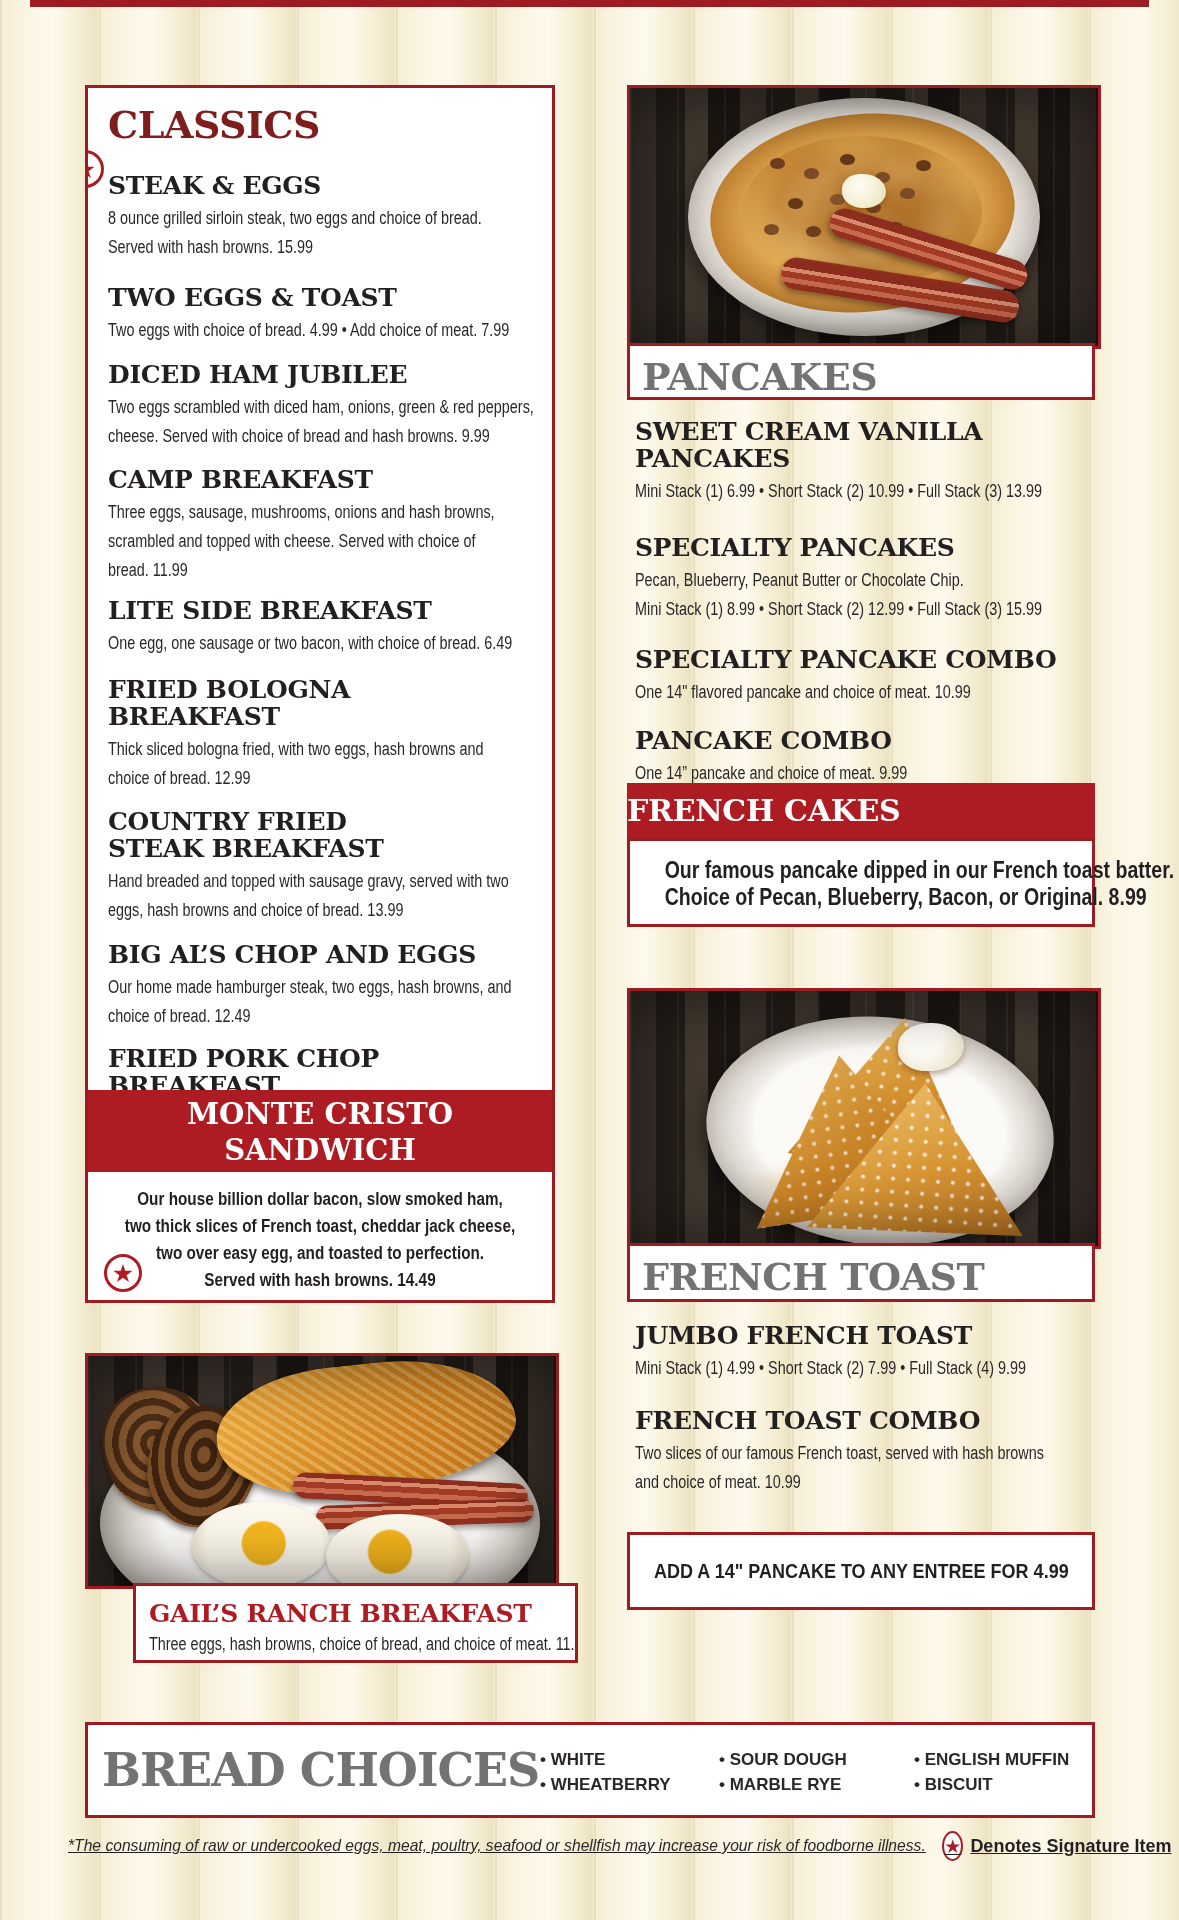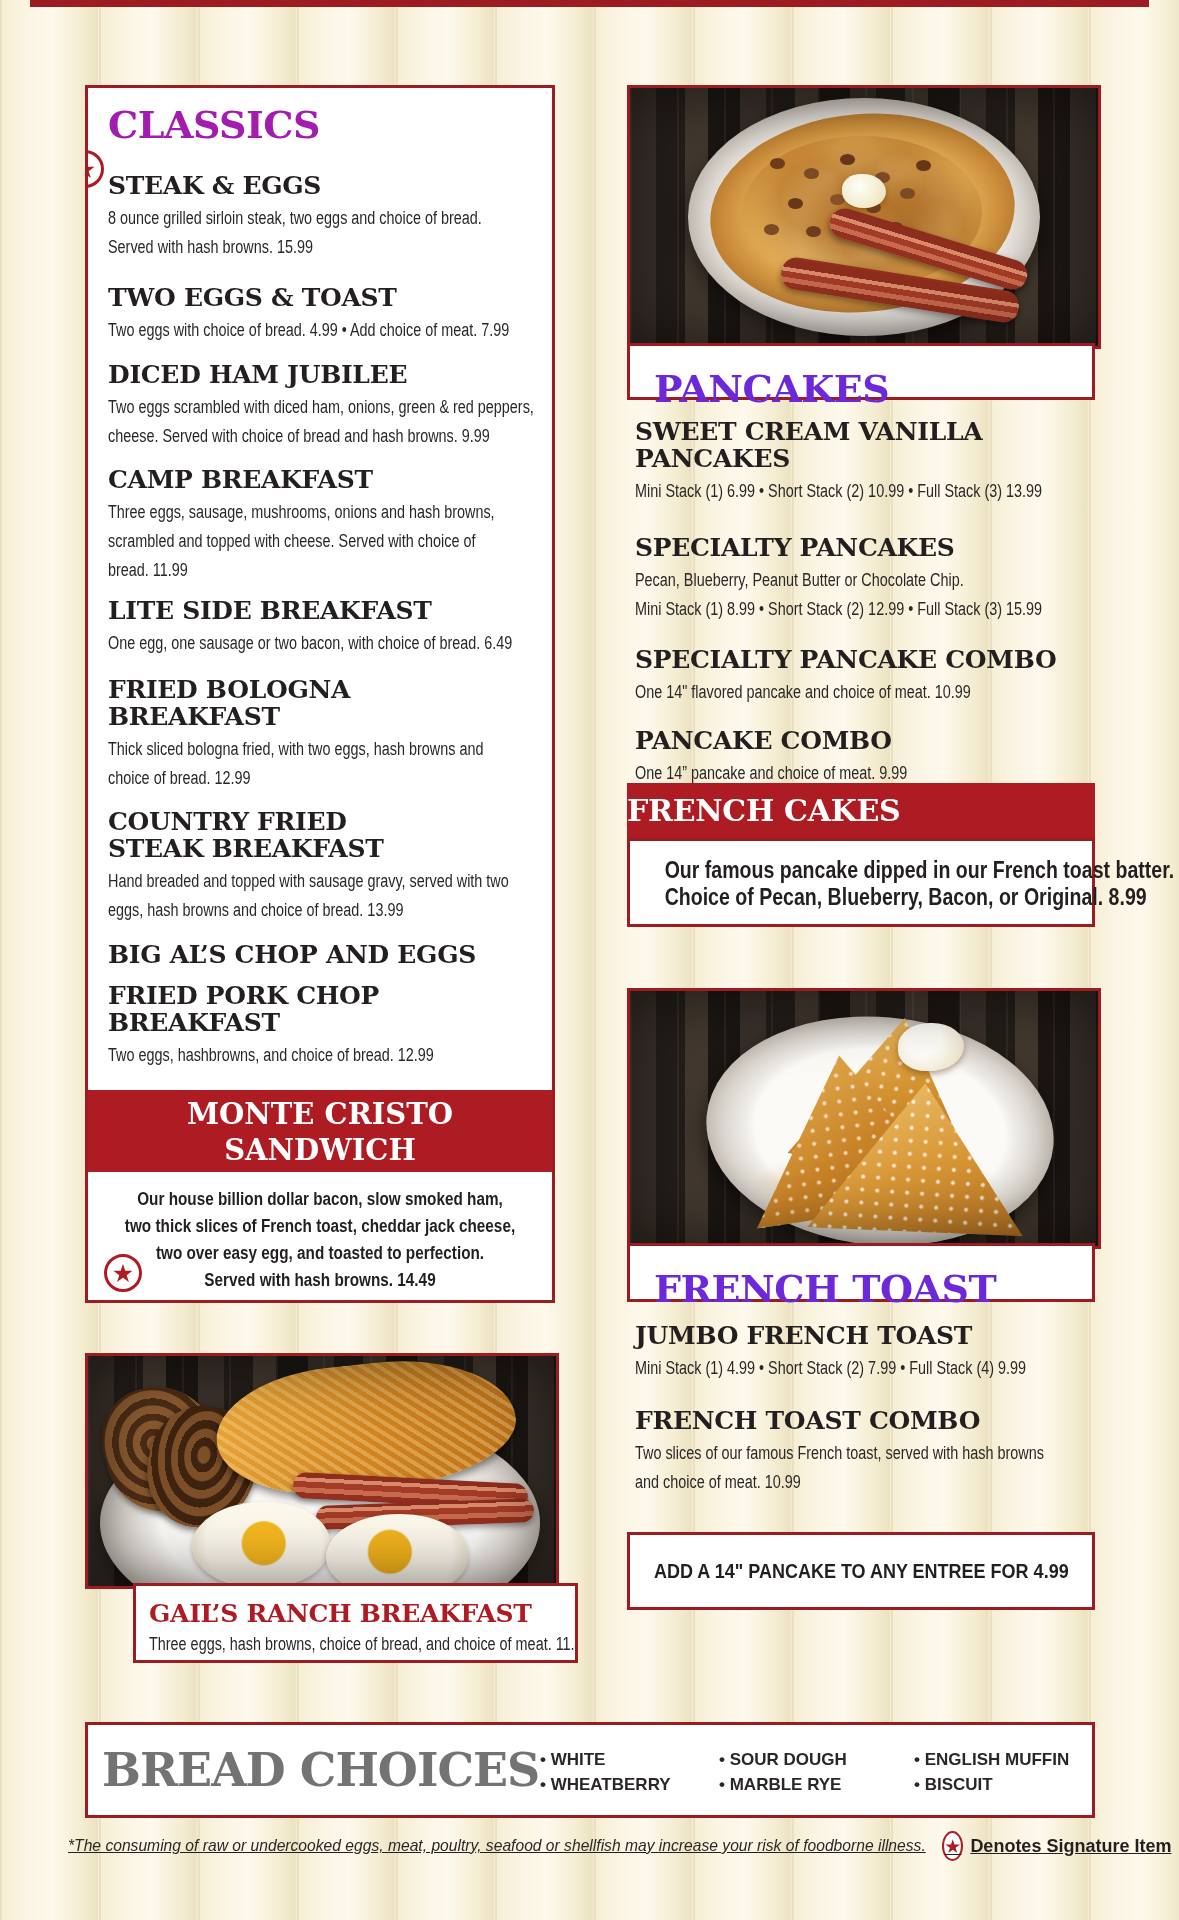--- a/index.html
+++ b/index.html
@@ -6,21 +6,21 @@
   .page{position:relative;width:1179px;height:1920px;overflow:hidden;
     font-family:"Liberation Sans",sans-serif;color:#231f20;
     background-color:#f8f1da;
     background-image:
       repeating-linear-gradient(90deg, rgba(120,100,40,.10) 0 2px, rgba(0,0,0,0) 2px 99px),
       repeating-linear-gradient(90deg, #f6eed4 0px, #fbf5e4 28px, #fdf9ec 52px, #f4ecd0 84px, #ece2c2 97px, #f6eed4 99px);}
   .topstrip{position:absolute;left:30px;top:0;width:1119px;height:7px;background:#9d1c21;}
 
   
   .box{position:absolute;background:#fff;border:3px solid #9d1c21;box-sizing:border-box;}
-  .sec-title{font:700 38px/42px "DejaVu Serif",serif;color:#a21caf;letter-spacing:-.5px;margin:0 0 26px;}
+  .sec-title{font:700 38px/42px "DejaVu Serif",serif;color:#7f1d1d;letter-spacing:-.5px;margin:0 0 26px;}
   .item h3{font:700 25px/27px "DejaVu Serif",serif;color:#231f20;margin:0 0 5px;white-space:pre-line;letter-spacing:-.3px;}
   .desc{font-size:18px;line-height:29px;color:#2b2728;}
   .ln{white-space:nowrap;transform:scaleX(.8);transform-origin:0 50%;}
   .ln-c{white-space:nowrap;transform:scaleX(.85);transform-origin:50% 50%;}
   .star{width:38px;height:38px;box-sizing:border-box;border:3px solid #ae1c23;border-radius:50%;
     background:#fff;color:#ae1c23;display:flex;align-items:center;justify-content:center;
     font-size:25px;line-height:1;}
 
   
   .classics{left:85px;top:85px;width:470px;height:1218px;padding:16px 24px 0 20px;overflow:hidden;}
@@ -95,21 +95,21 @@
     background:radial-gradient(circle at 52% 48%,#f5b81f 0 21px,#fdf8ec 23px 68%,#efe8d8 80%,#e0d7c2);}
   .bk-egg2{left:238px;top:158px;width:142px;height:84px;
     background:radial-gradient(circle at 45% 45%,#f2b31c 0 21px,#fdf8ec 23px 68%,#efe8d8 80%,#e0d7c2);}
 
   
   .gails{left:85px;top:1583px;width:445px;height:80px;padding:14px 0 0 13px;overflow:hidden;margin-left:48px;}
   .gails h2{font:700 25px/27px "DejaVu Serif",serif;color:#ae1c23;margin:0 0 3px;letter-spacing:-.3px;}
 
   
   .hdr{padding:0;}
-  .hdr h1{font:700 38px/1 "DejaVu Serif",serif;color:#6d28d9;letter-spacing:-.5px;margin:16px;padding:8px 0 0 8px;}
+  .hdr h1{font:700 38px/1 "DejaVu Serif",serif;color:#737373;letter-spacing:-.5px;margin:4px;padding:8px 0 0 8px;}
   .hdr-pancakes{left:627px;top:343px;width:468px;height:57px;}
   .hdr-ft{left:627px;top:1243px;width:468px;height:59px;}
   .col-items{position:absolute;left:635px;width:445px;}
   .pancakes-items{top:418px;}
   .ft-items{top:1322px;}
   .p0{margin-bottom:28px;}.p1{margin-bottom:22px;}.p2{margin-bottom:20px;}
   .f0{margin-bottom:24px;}
 
   .fc-band{position:absolute;left:627px;top:783px;width:468px;height:55px;background:#ae1c23;}
   .fc-band h2{font:700 30px/55px "DejaVu Serif",serif;color:#fff;text-align:left;margin:0;letter-spacing:-.3px;}
@@ -188,20 +188,24 @@
     <div class="item i6">
       <h3>COUNTRY FRIED
 STEAK BREAKFAST</h3>
       <div class="desc">
         <div class="ln">Hand breaded and topped with sausage gravy, served with two</div>
         <div class="ln">eggs, hash browns and choice of bread. 13.99</div>
       </div>
     </div>
     <div class="item i7">
       <h3>BIG AL’S CHOP AND EGGS</h3>
+      <div class="desc">
+        <div class="ln">Our home made hamburger steak, two eggs, hash browns, and</div>
+        <div class="ln">choice of bread. 12.49</div>
+      </div>
     </div>
     <div class="item">
       <h3>FRIED PORK CHOP BREAKFAST</h3>
       <div class="desc">
         <div class="ln">Two eggs, hashbrowns, and choice of bread. 12.99</div>
       </div>
     </div>
 
     <div class="monte-band">
       <div>MONTE CRISTO SANDWICH</div>

